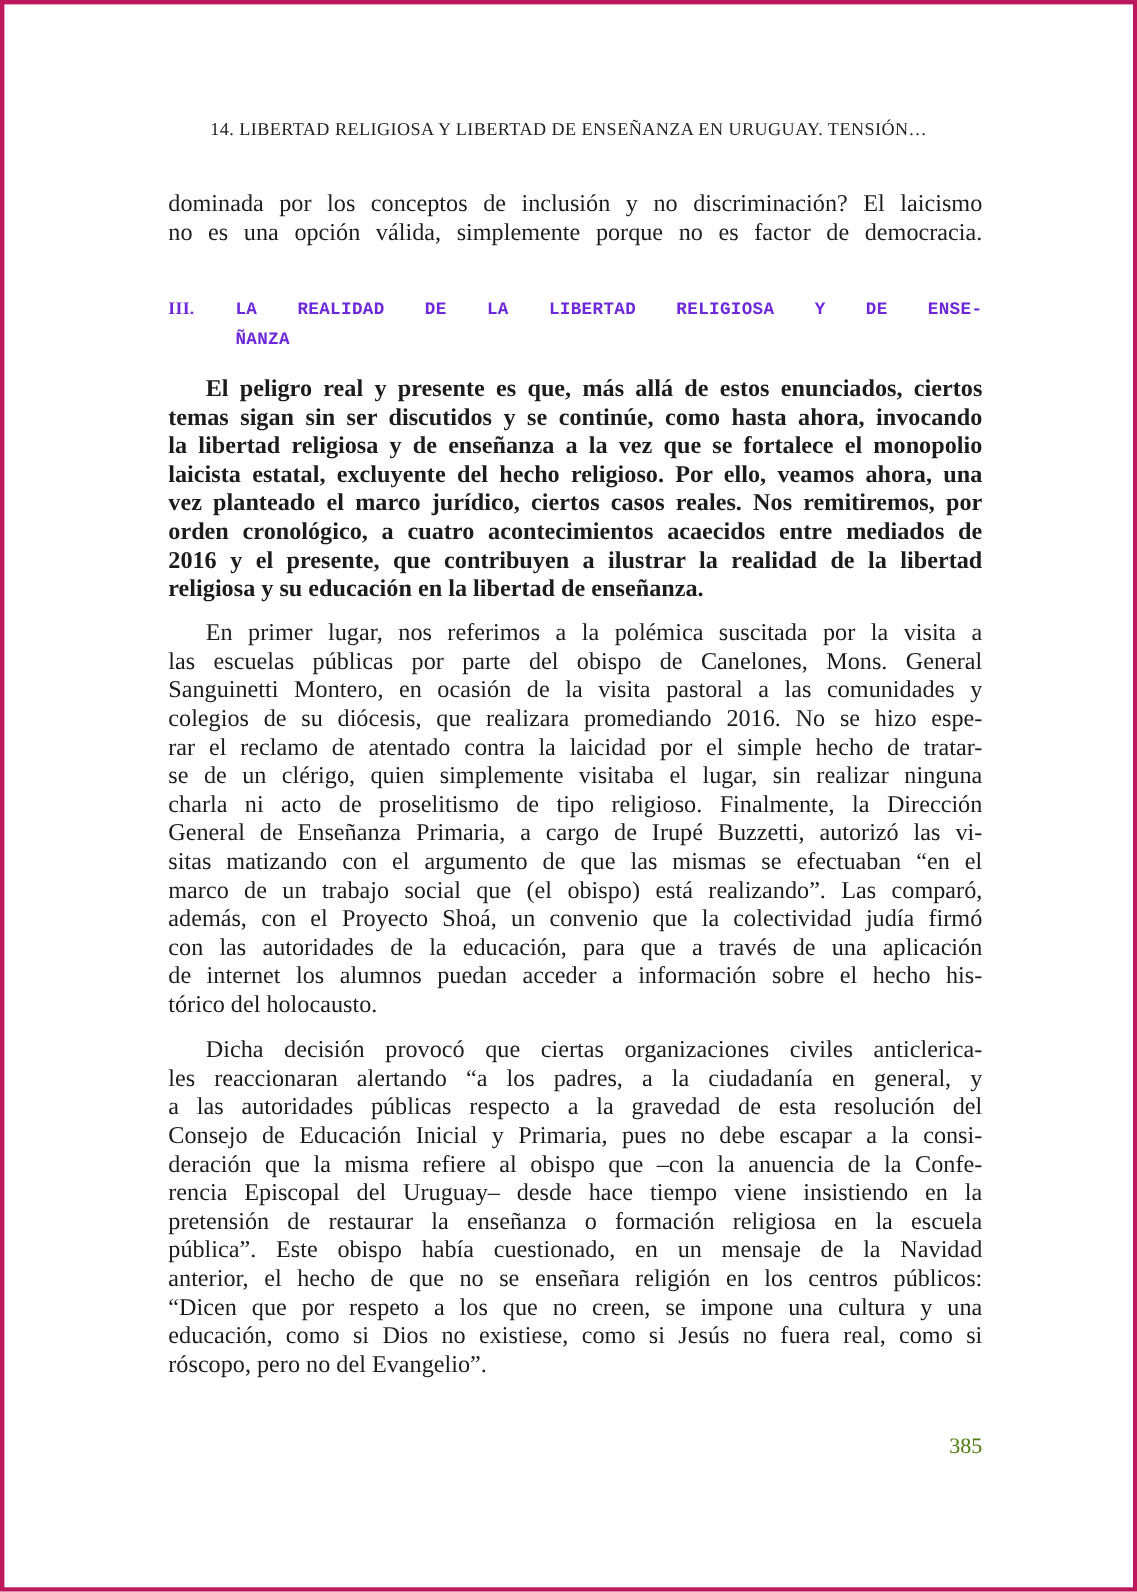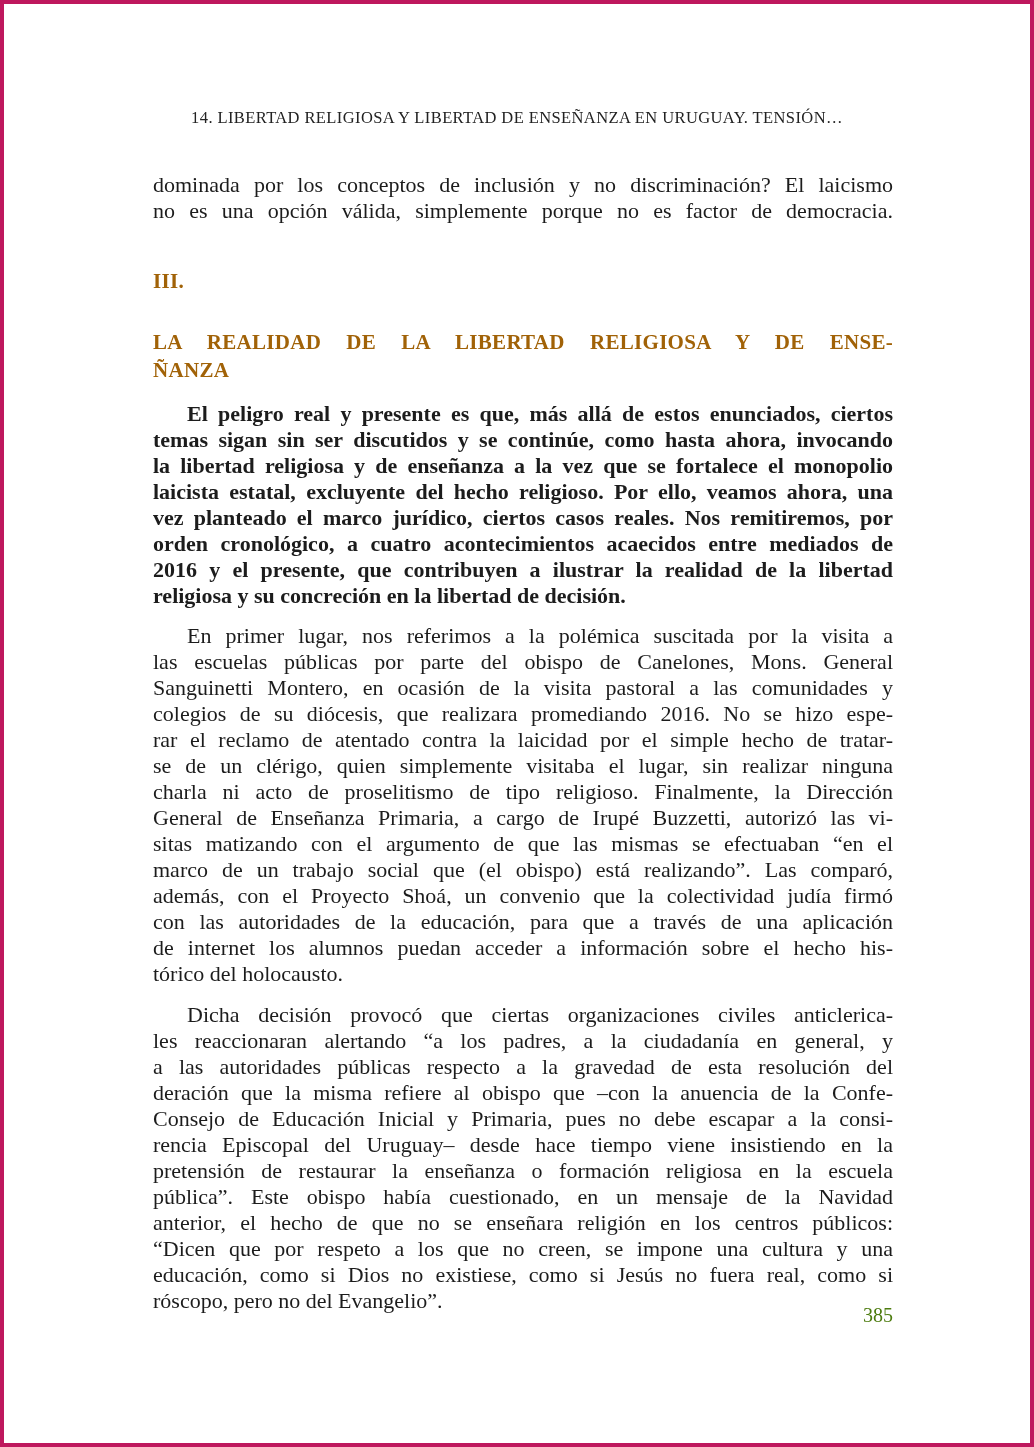--- a/index.html
+++ b/index.html
@@ -49,27 +49,26 @@
     text-align-last: left;
   }
   .paragraph.indented .line:first-child {
     text-indent: 34px;
   }
   .para-intro   { margin-top: 168px; }
   .section-heading {
     margin-top: 43px;
     display: flex;
     font-weight: bold;
-    font-size: 21px;
+    font-size: 16px;
     line-height: 28px;
     letter-spacing: 0.3px;
-    color: #a16207;
-    flex-direction: column;
+    color: #6d28d9;
   }
-  .section-heading .line { height: 28px; }
+  .section-heading .line { height: 28px; font-family: Liberation Mono, monospace; }
   .heading-number {
     width: 61px;
     flex: 0 0 61px;
   }
   .heading-lines {
     flex: 1 1 auto;
   }
   .para-2 { margin-top: 17px; font-weight: bold; }
   .para-3 { margin-top: 14px; }
   .para-4 { margin-top: 15px; }
@@ -106,21 +105,21 @@
     </div>
 
     <div class="paragraph indented para-2">
         <div class="line">El peligro real y presente es que, más allá de estos enunciados, ciertos</div>
         <div class="line">temas sigan sin ser discutidos y se continúe, como hasta ahora, invocando</div>
         <div class="line">la libertad religiosa y de enseñanza a la vez que se fortalece el monopolio</div>
         <div class="line">laicista estatal, excluyente del hecho religioso. Por ello, veamos ahora, una</div>
         <div class="line">vez planteado el marco jurídico, ciertos casos reales. Nos remitiremos, por</div>
         <div class="line">orden cronológico, a cuatro acontecimientos acaecidos entre mediados de</div>
         <div class="line">2016 y el presente, que contribuyen a ilustrar la realidad de la libertad</div>
-        <div class="line line-last">religiosa y su concreción en la libertad de decisión.</div>
+        <div class="line line-last">religiosa y su educación en la libertad de enseñanza.</div>
       </div>
 
     <div class="paragraph indented para-3">
         <div class="line">En primer lugar, nos referimos a la polémica suscitada por la visita a</div>
         <div class="line">las escuelas públicas por parte del obispo de Canelones, Mons. General</div>
         <div class="line">Sanguinetti Montero, en ocasión de la visita pastoral a las comunidades y</div>
         <div class="line">colegios de su diócesis, que realizara promediando 2016. No se hizo espe-</div>
         <div class="line">rar el reclamo de atentado contra la laicidad por el simple hecho de tratar-</div>
         <div class="line">se de un clérigo, quien simplemente visitaba el lugar, sin realizar ninguna</div>
         <div class="line">charla ni acto de proselitismo de tipo religioso. Finalmente, la Dirección</div>
@@ -130,22 +129,22 @@
         <div class="line">además, con el Proyecto Shoá, un convenio que la colectividad judía firmó</div>
         <div class="line">con las autoridades de la educación, para que a través de una aplicación</div>
         <div class="line">de internet los alumnos puedan acceder a información sobre el hecho his-</div>
         <div class="line line-last">tórico del holocausto.</div>
       </div>
 
     <div class="paragraph indented para-4">
         <div class="line">Dicha decisión provocó que ciertas organizaciones civiles anticlerica-</div>
         <div class="line">les reaccionaran alertando “a los padres, a la ciudadanía en general, y</div>
         <div class="line">a las autoridades públicas respecto a la gravedad de esta resolución del</div>
+        <div class="line">Consejo de Educación Inicial y Primaria, pues no debe escapar a la consi-</div>
         <div class="line">deración que la misma refiere al obispo que –con la anuencia de la Confe-</div>
-        <div class="line">Consejo de Educación Inicial y Primaria, pues no debe escapar a la consi-</div>
         <div class="line">rencia Episcopal del Uruguay– desde hace tiempo viene insistiendo en la</div>
         <div class="line">pretensión de restaurar la enseñanza o formación religiosa en la escuela</div>
         <div class="line">pública”. Este obispo había cuestionado, en un mensaje de la Navidad</div>
         <div class="line">anterior, el hecho de que no se enseñara religión en los centros públicos:</div>
         <div class="line">“Dicen que por respeto a los que no creen, se impone una cultura y una</div>
         <div class="line">educación, como si Dios no existiese, como si Jesús no fuera real, como si</div>
         <div class="line line-last">róscopo, pero no del Evangelio”.</div>
       </div>
 
   </div>

